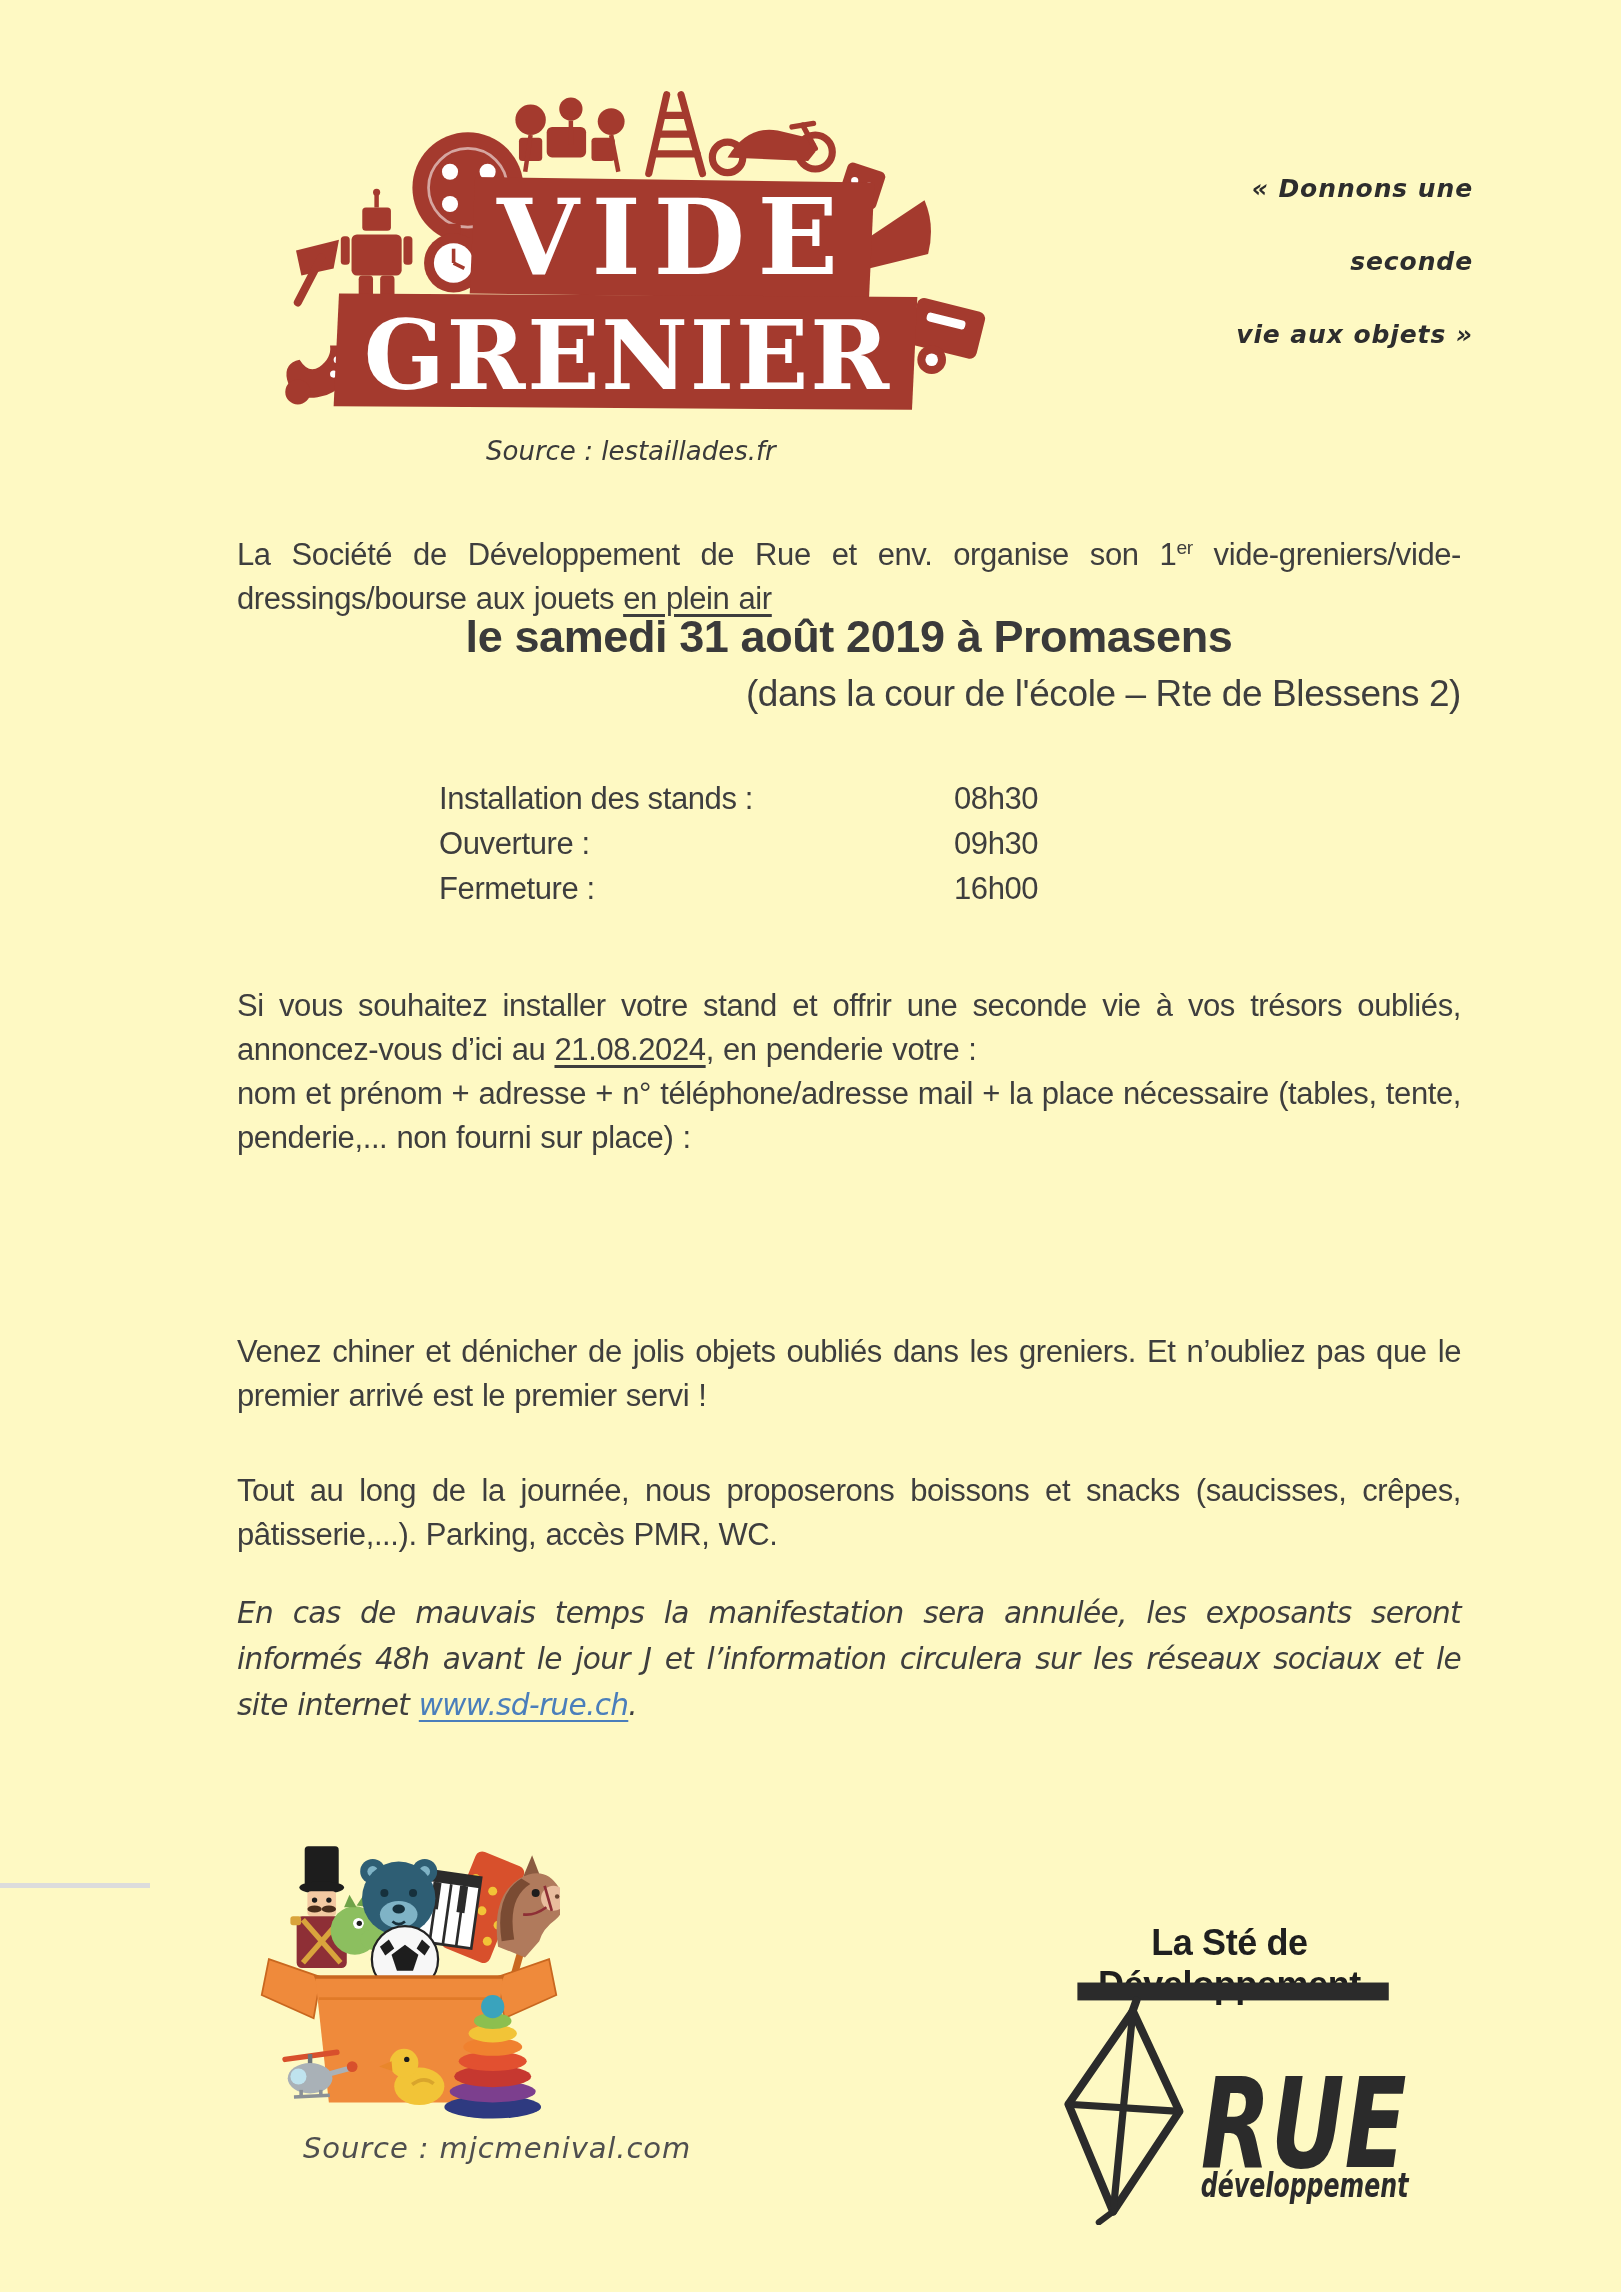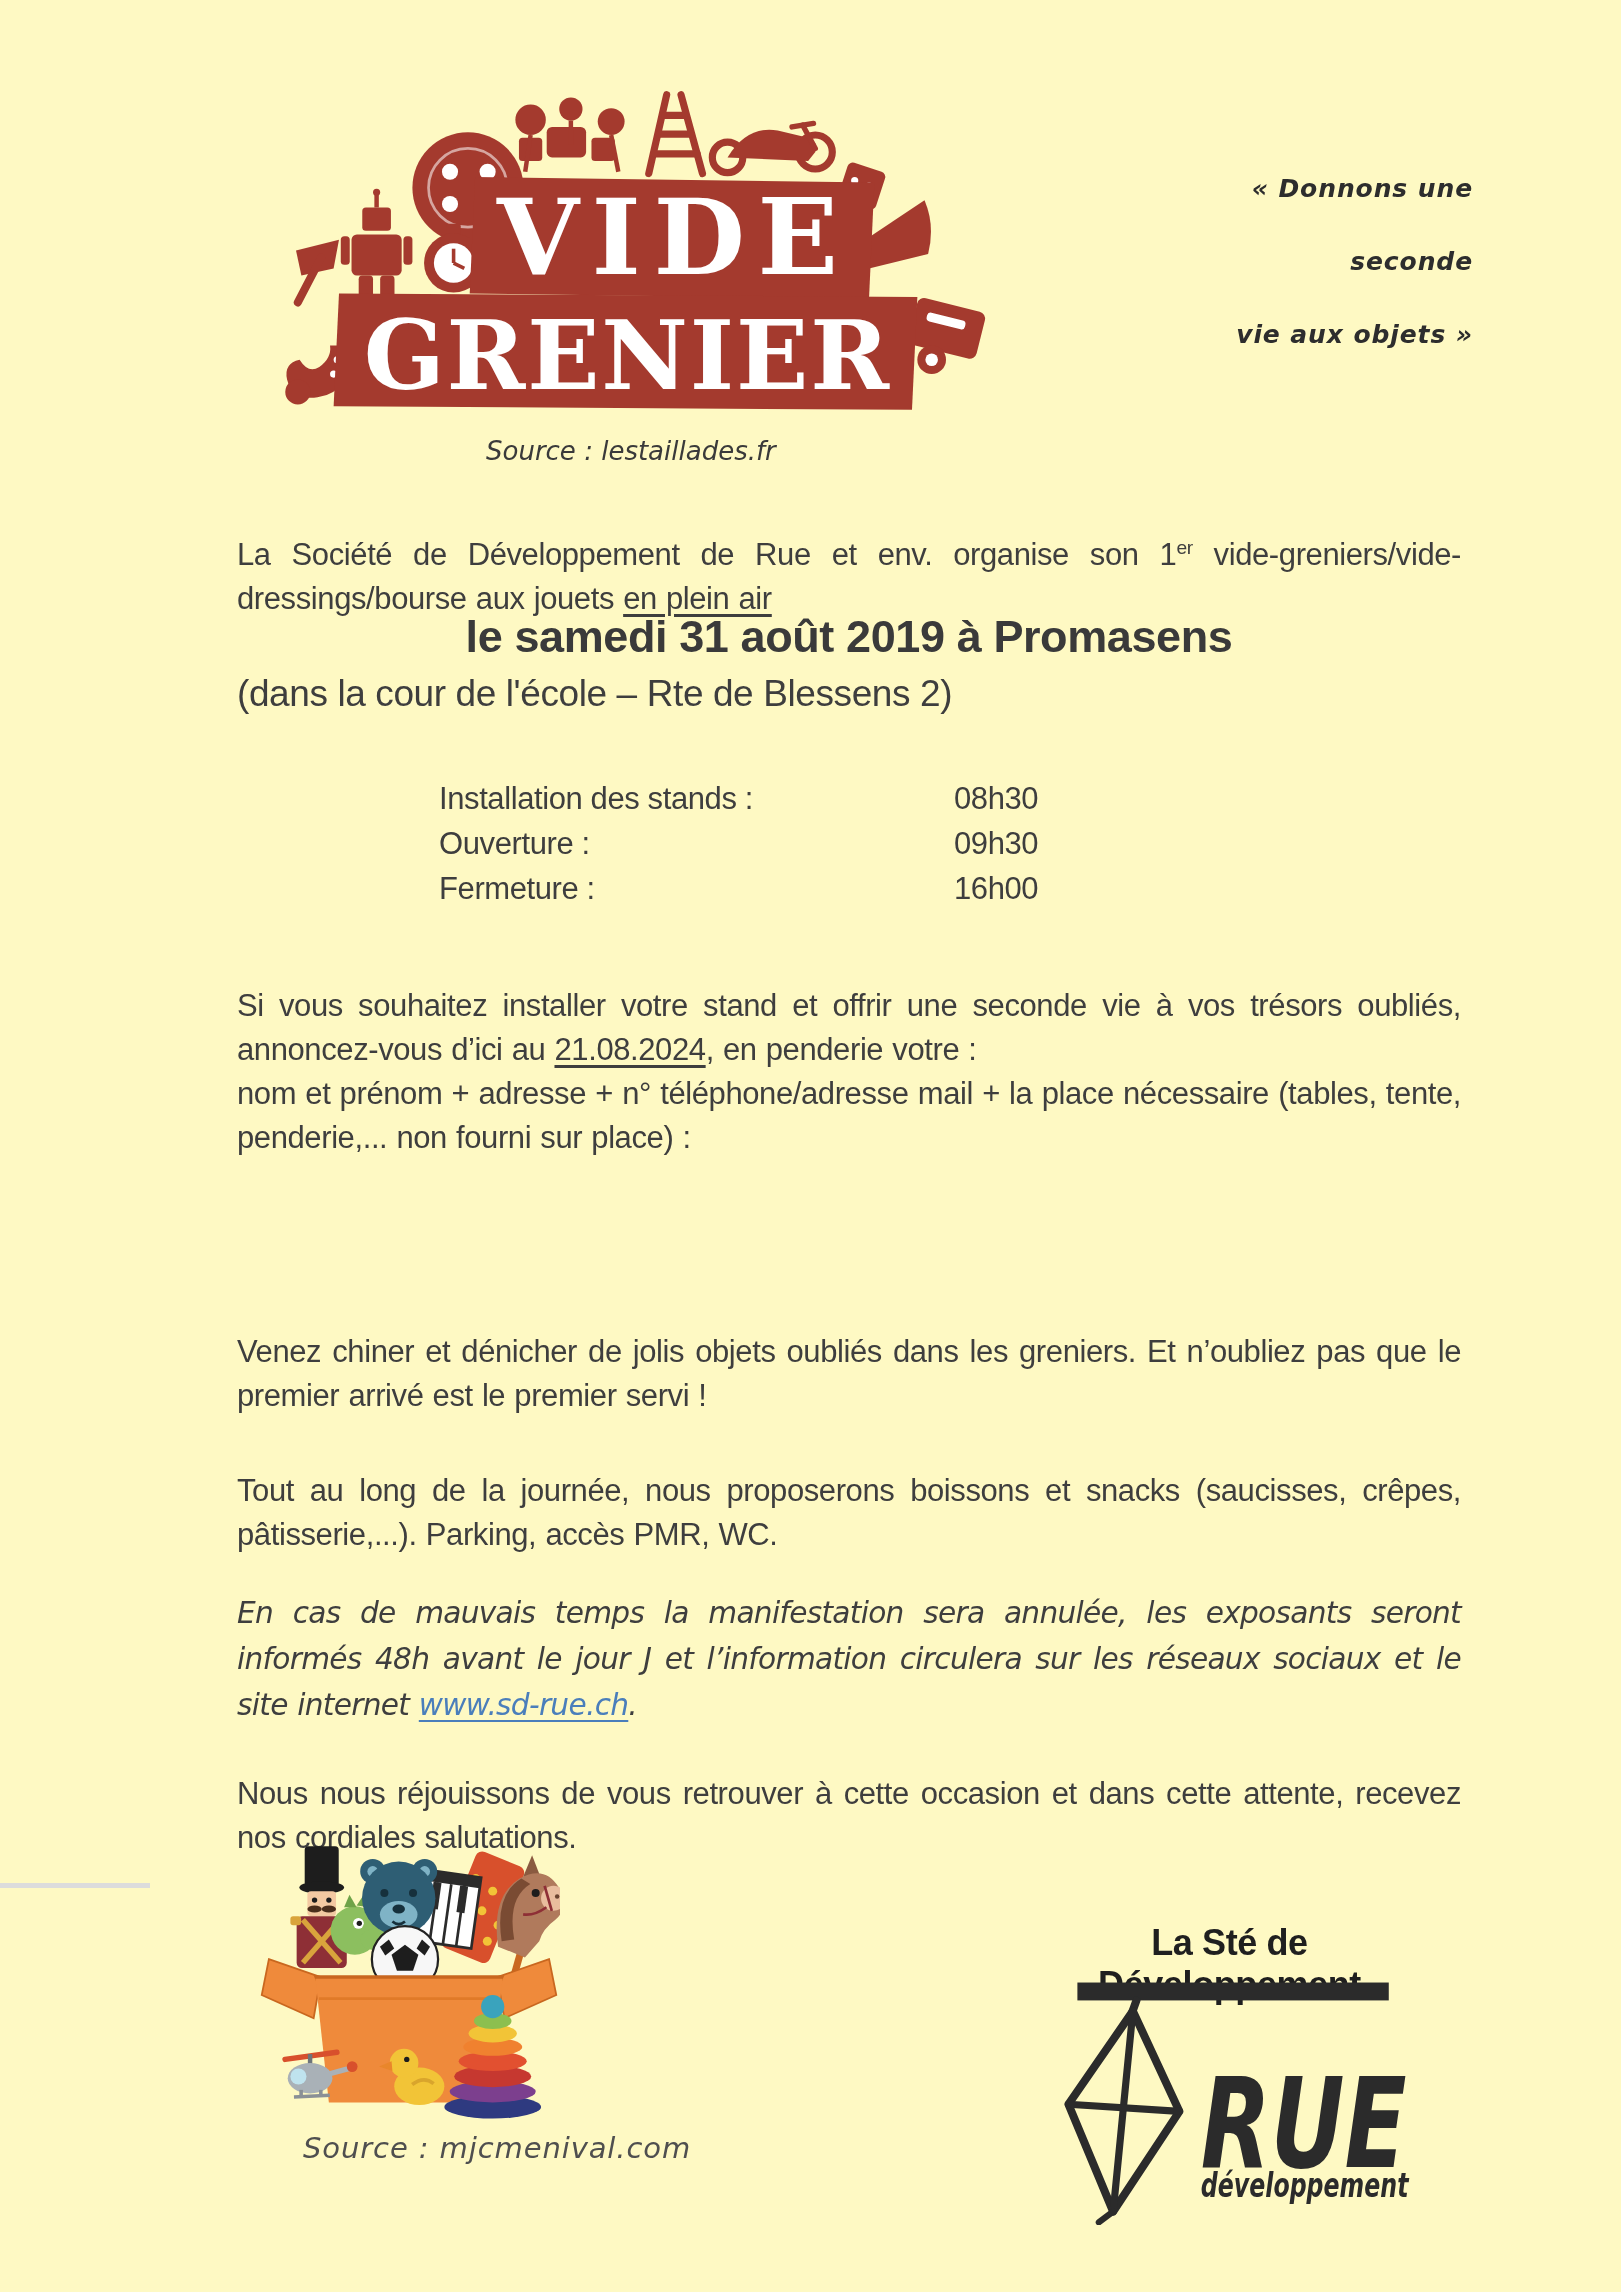--- a/index.html
+++ b/index.html
@@ -23,21 +23,21 @@
   .logo-caption{
     position:absolute;left:486px;top:436px;
     font-family:"DejaVu Sans",sans-serif;font-style:italic;
     font-size:26px;color:#3a3a3a;
   }
   .event-title{
     position:absolute;left:237px;top:611px;width:1224px;text-align:center;
     font-size:45px;font-weight:700;color:#3a3a3a;letter-spacing:-0.4px;
   }
   .event-location{
-    position:absolute;left:237px;top:673px;width:1224px;text-align:left;
+    position:absolute;left:237px;top:673px;width:1224px;text-align:right;
     font-size:37px;font-weight:400;color:#3e3e3e;letter-spacing:-0.4px;
   }
   .schedule{position:absolute;left:439px;top:776px;font-size:31px;line-height:45px;letter-spacing:-0.4px;}
   .srow{display:flex;}
   .slabel{width:515px;}
   .contact{
     position:absolute;left:224px;top:1154px;width:1218px;text-align:center;
     font-size:36px;line-height:52px;font-weight:700;color:#3a3a3a;letter-spacing:-0.4px;
   }
   .italic-para{font-style:italic;font-family:"DejaVu Sans",sans-serif;font-size:29.6px;letter-spacing:-0.7px;}
@@ -199,21 +199,20 @@
 
   <p class="para" style="top:953px;"><span>Si vous souhaitez installer votre stand et offrir une seconde vie à vos trésors oubliés, annoncez-vous d’ici au </span><span class="u">21.08.2024</span><span>, en penderie votre :</span><br><span>nom et prénom + adresse + n° téléphone/adresse mail + la place nécessaire (tables, tente, penderie,... non fourni sur place) :</span></p>
 
 
   <p class="para" style="top:1299px;">Venez chiner et dénicher de jolis objets oubliés dans les greniers. Et n’oubliez pas que le premier arrivé est le premier servi !</p>
 
   <p class="para" style="top:1438px;">Tout au long de la journée, nous proposerons boissons et snacks (saucisses, crêpes, pâtisserie,...). Parking, accès PMR, WC.</p>
 
   <p class="para italic-para" style="top:1560px;line-height:46px;"><span>En cas de mauvais temps la manifestation sera </span><strong>annulée</strong><span>, les exposants seront informés 48h avant le jour J et l’information circulera sur les réseaux sociaux et le site internet </span><a class="weblink">www.sd-rue.ch</a><span>.</span></p>
 
-  <p class="para" style="top:1741px;">Nous nous réjouissons de vous retrouver à cette occasion et dans cette attente, recevez nos cordiales salutations.</p>
 
   <svg class="abs" style="left:258px;top:1841px;" width="302" height="282" viewBox="0 0 337 315">
 
     <g>
       <rect x="222" y="16" width="58" height="116" rx="8" transform="rotate(22 251 74)" fill="#d8502c"></rect>
       <g fill="#f2c437">
         <circle cx="243" cy="42" r="5"></circle>
           <circle cx="262" cy="56" r="5"></circle>
           <circle cx="250" cy="78" r="5"></circle>
         <circle cx="268" cy="94" r="5"></circle>

